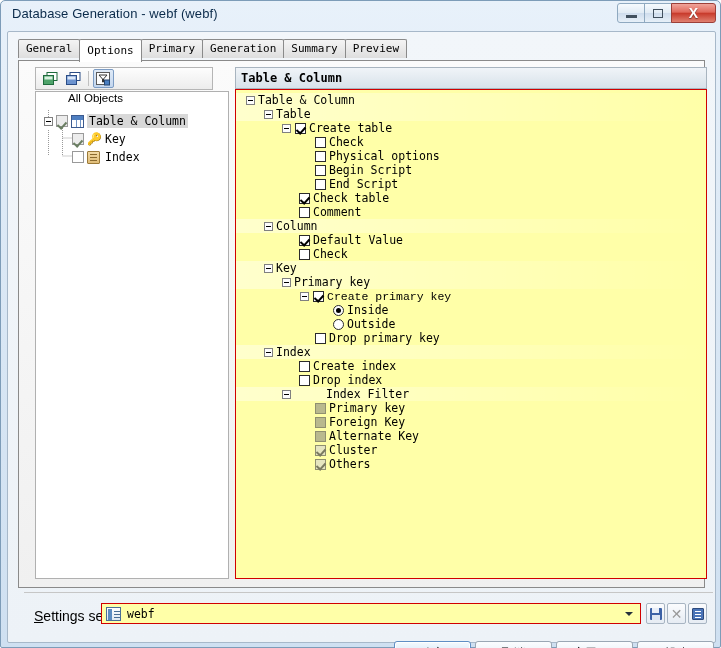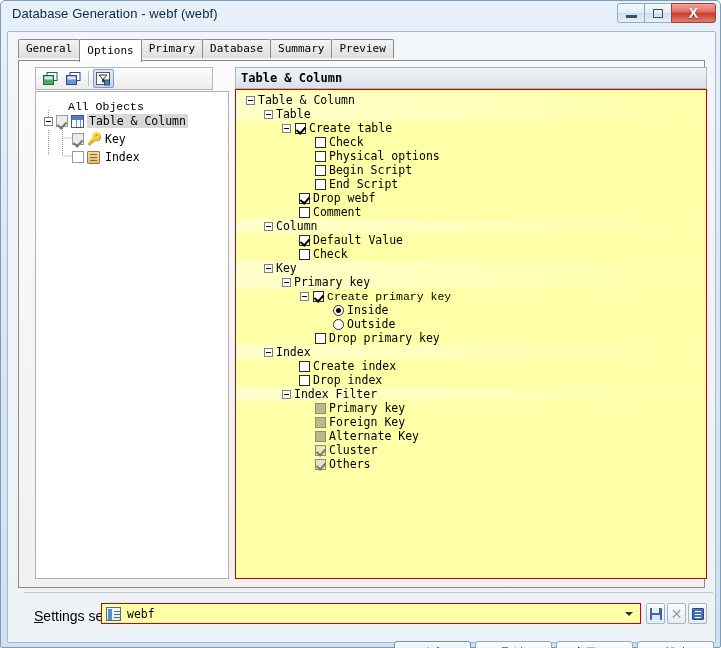--- a/index.html
+++ b/index.html
@@ -122,26 +122,25 @@
   .tsep { width:1px; height:15px; background:#c0c0c0; margin: 0 4px 0 2px; }
 
   .left-tree {
     position: absolute; left: 16px; top: 30px;
     width: 194px; height: 488px;
     background: #ffffff;
     border: 1px solid #b0b0b0;
     overflow: hidden;
   }
   .lt-root {
-    font-family: Liberation Mono, monospace;
+    font-family: Liberation Sans, sans-serif;
     font-size: 11.5px;
     color: #000;
     position: absolute; left: 32px; top: 0;
     white-space: nowrap;
-    margin-top: 8px;
   }
   .lt-row {
     position: absolute;
     display: flex; align-items: center;
     font-family: "DejaVu Sans Mono", monospace;
     font-size: 11.5px; color: #000;
     white-space: nowrap;
   }
   .lt-label.sel { background:#d8d8d8; padding: 0 2px; }
   .lt-label { padding: 0 2px; }
@@ -366,21 +365,21 @@
       </div>
     </div>
   </div>
 
   <div class="client">
 
     <div class="tabstrip">
       <div class="tab">General</div>
       <div class="tab active">Options</div>
       <div class="tab">Primary</div>
-      <div class="tab">Database</div>
+      <div class="tab">Generation</div>
       <div class="tab">Summary</div>
       <div class="tab">Preview</div>
     </div>
 
     <div class="tabpage">
 
       <div class="left-toolbar">
         <div class="tbtn">
           <svg width="15" height="14" viewBox="0 0 15 14">
             <rect x="4" y="0.5" width="10" height="8" fill="#ffffff" stroke="#1f6b3d"></rect>
@@ -478,21 +477,21 @@
           <span class="rt-label">Begin Script</span>
         </div>
 
         <div class="rt-row" style="left:79px; top:87px;">
           <span class="wcb"></span>
           <span class="rt-label">End Script</span>
         </div>
 
         <div class="rt-row" style="left:63px; top:101px;">
           <span class="wcb chk"></span>
-          <span class="rt-label">Drop webf</span>
+          <span class="rt-label">Check table</span>
         </div>
 
         <div class="rt-row" style="left:63px; top:115px;">
           <span class="wcb"></span>
           <span class="rt-label">Comment</span>
         </div>
 
         <div class="rt-row" style="left:28px; top:129px;">
           <span class="exp"></span>
           <span class="rt-label">Column</span>
@@ -547,21 +546,21 @@
         <div class="rt-row" style="left:63px; top:269px;">
           <span class="wcb"></span>
           <span class="rt-label">Create index</span>
         </div>
 
         <div class="rt-row" style="left:63px; top:283px;">
           <span class="wcb"></span>
           <span class="rt-label">Drop index</span>
         </div>
 
-        <div class="rt-row" style="left:46px; top:297px;">
+        <div class="rt-row" style="left:46px; top:297px;gap:32px;">
           <span class="exp"></span>
           <span class="rt-label">Index Filter</span>
         </div>
 
         <div class="rt-row" style="left:79px; top:311px;">
           <span class="wcb dis"></span>
           <span class="rt-label">Primary key</span>
         </div>
 
         <div class="rt-row" style="left:79px; top:325px;">

